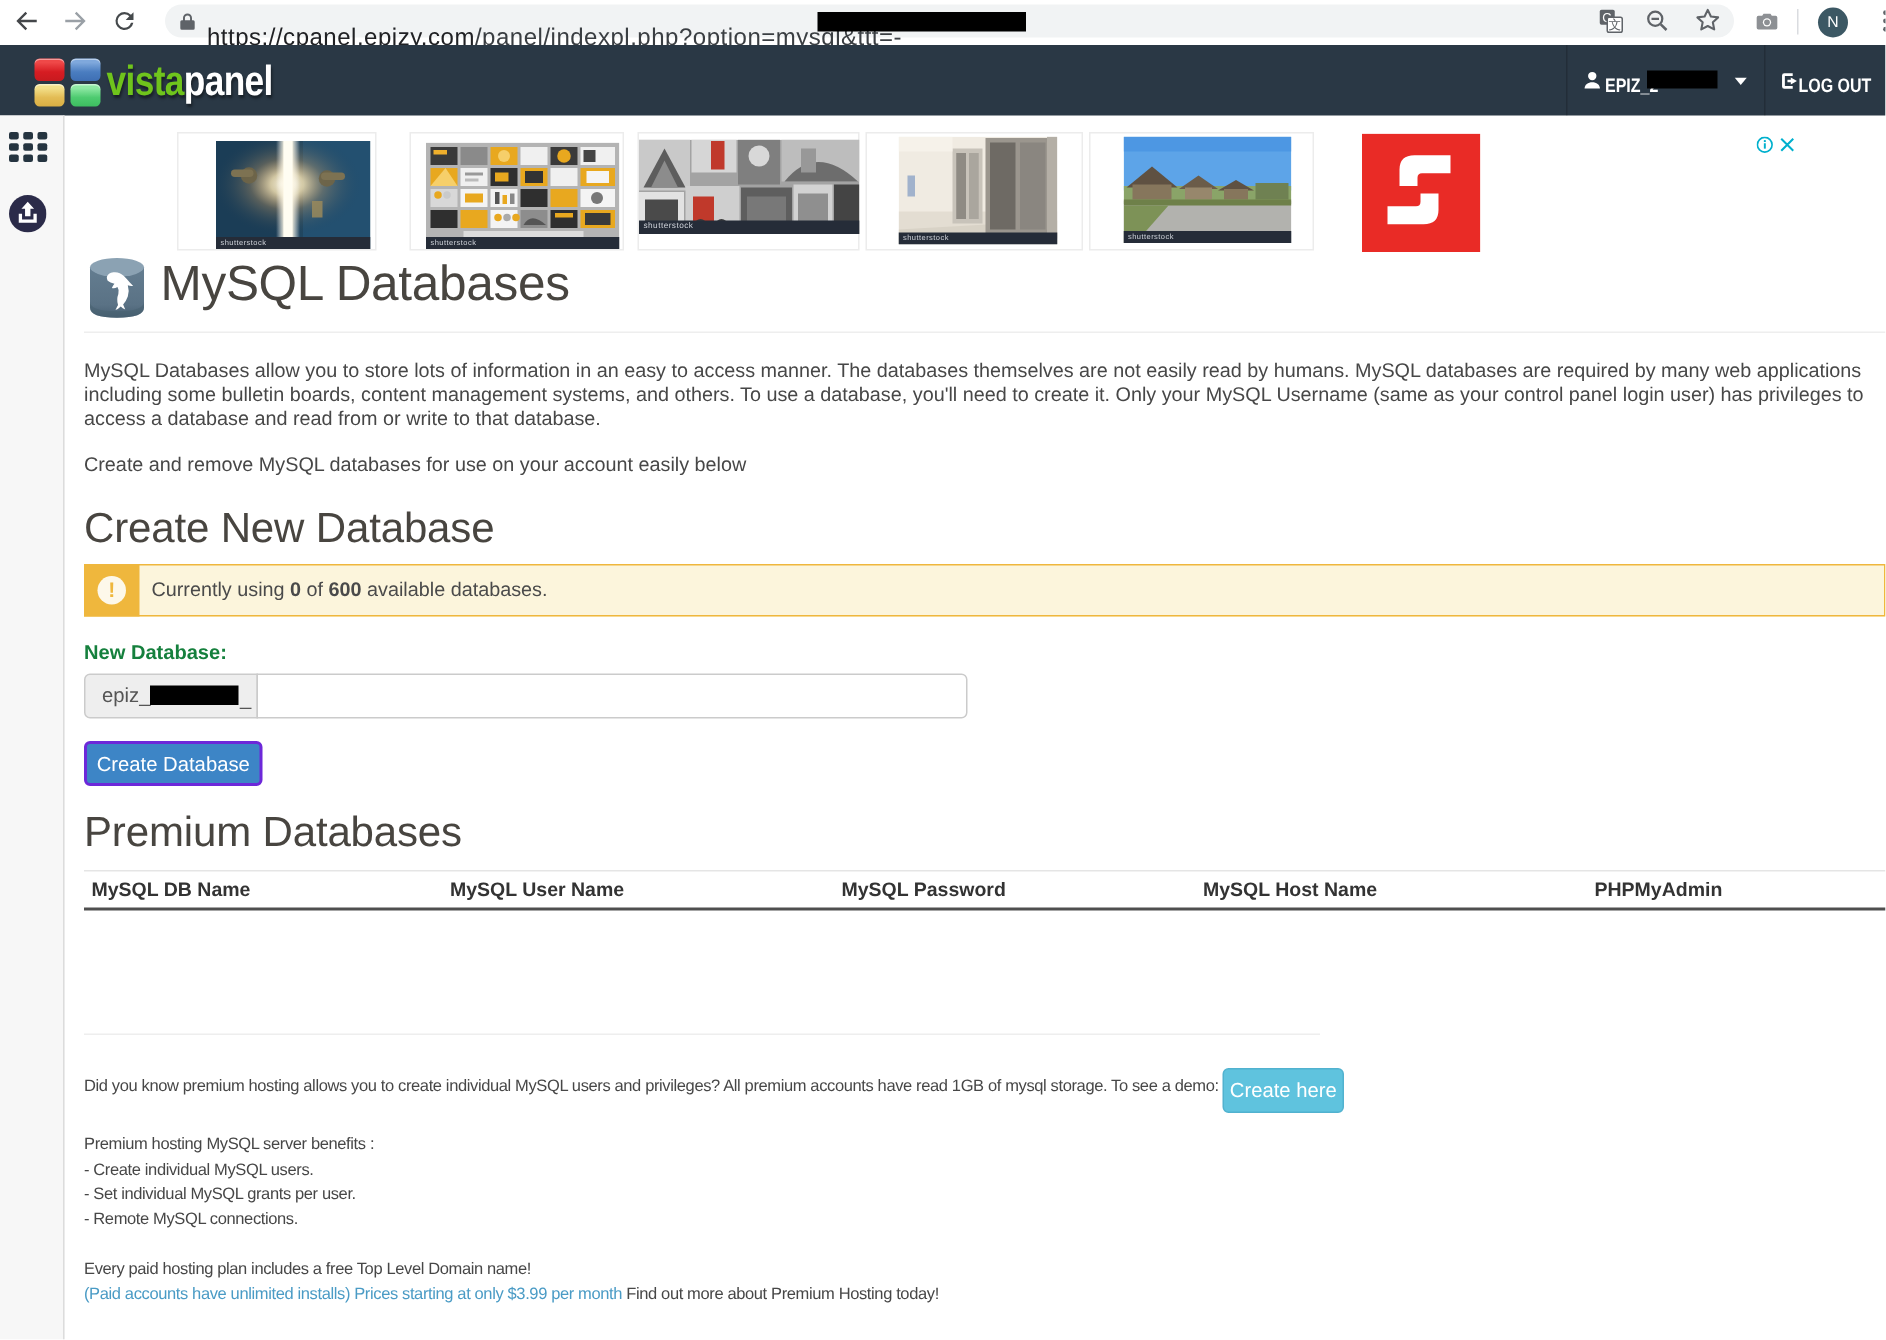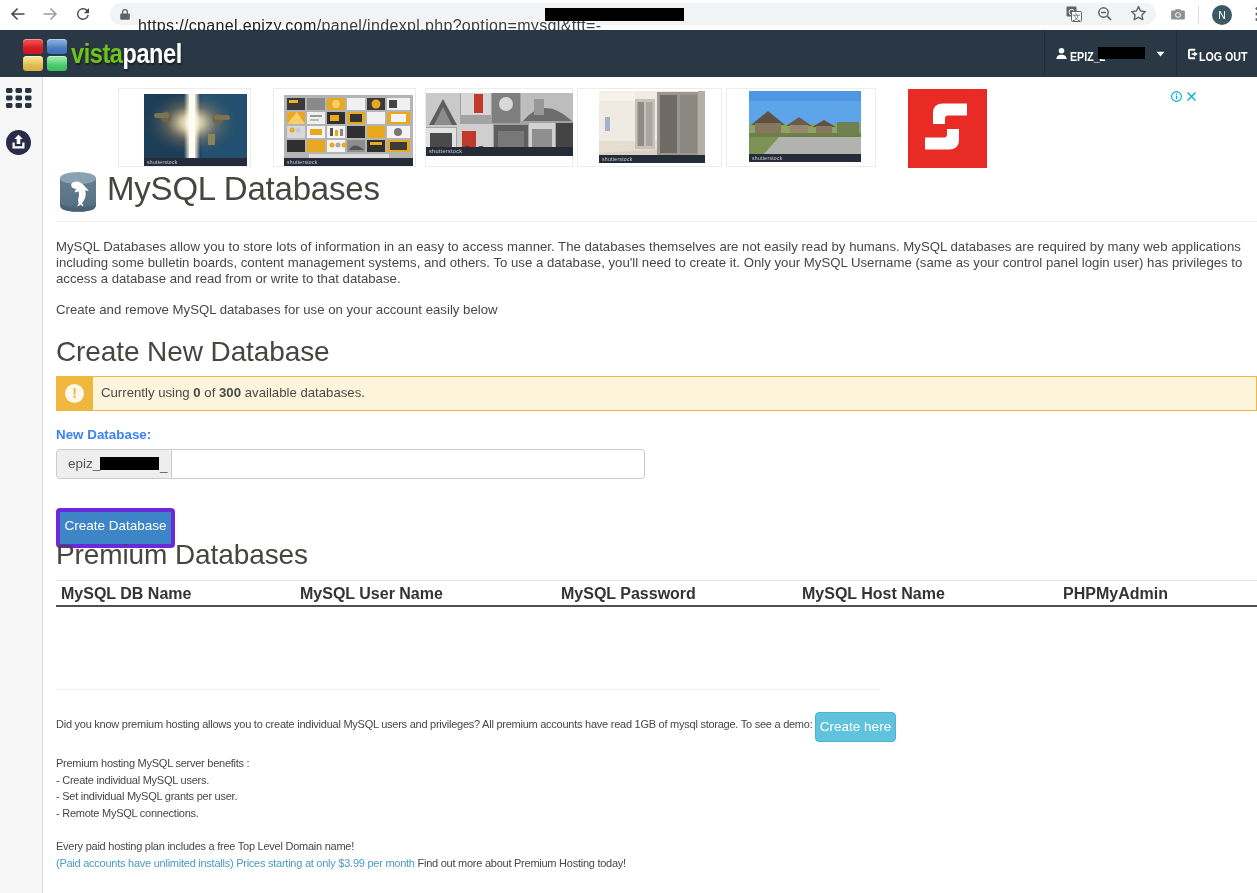--- a/index.html
+++ b/index.html
@@ -31,29 +31,29 @@
 
 .h1t { position:absolute; color:#484540; font-size:33px; letter-spacing:-0.2px; white-space:nowrap;text-align:center; }
 .h2t { position:absolute; color:#484540; font-size:28px; letter-spacing:-0.1px; white-space:nowrap; }
 .body13 { position:absolute; color:#474747; font-size:13.2px; line-height:16px; white-space:nowrap; }
 .body12 { position:absolute; color:#474747; font-size:11px; letter-spacing:-0.25px; line-height:16.5px; white-space:nowrap; }
 .hline { position:absolute; height:1px; background:#eeeeee; }
 
 #alert { position:absolute; left:56px; top:376px; width:1201px; height:35px; background:#fcf5dc; border:1px solid #efb73d; }
 #alerticon { position:absolute; left:56px; top:376px; width:37px; height:35px; background:#efb73d; }
 
-#nblabel { position:absolute; left:56px; top:427px; font-size:13.4px; font-weight:bold; color:#3b82f6; }
+#nblabel { position:absolute; left:56px; top:427px; font-size:13.4px; font-weight:bold; color:#15803d; }
 #prefix { position:absolute; left:56px; top:449px; width:116px; height:30px; background:#eeeeee; border:1px solid #cbcbcb; border-radius:4px 0 0 4px; color:#555; font-size:13.5px; line-height:28px; padding-left:11px; }
 #dbinput { position:absolute; left:171px; top:449px; width:474px; height:30px; background:#fff; border:1px solid #cbcbcb; border-radius:0 4px 4px 0; }
 #redact3 { position:absolute; left:100px; top:457px; width:59px; height:13px; background:#000; }
 .btn { position:absolute; color:#fff; font-size:13.5px; text-align:center; border-radius:4px; }
-#createbtn { left:56px; top:494px; width:119px; height:40px; background:#3d85c6; border:4px solid #6d28d9; line-height:28px;margin-top:14px; }
+#createbtn { left:56px; top:494px; width:119px; height:30px; background:#3d85c6; border:2px solid #6d28d9; line-height:28px; }
 #clickbtn { left:815px; top:712px; width:81px; height:30px; background:#5fc3de; border:1px solid #51b2cf; line-height:28px; }
 
-.th { position:absolute; top:585px; font-size:16px; font-weight:bold; color:#333; white-space:nowrap; }
+.th { position:absolute; top:585px; font-size:13px; font-weight:bold; color:#333; white-space:nowrap; }
 #thline { position:absolute; left:56px; top:605px; width:1201px; height:2px; background:#4f4f4f; }
 .blue { color:#4a9bc5; }
 svg { display:block; }
 </style>
 </head>
 <body>
 <div id="page">
 
   <div id="chrome">
     <svg class="abs" style="left:9px;top:5px" width="18" height="18" viewBox="0 0 18 18">
@@ -344,21 +344,21 @@
   <div class="hline" style="left:56px;top:221px;width:1201px;"></div>
 
   <div class="body13" style="left:56px;top:239px;">MySQL Databases allow you to store lots of information in an easy to access manner. The databases themselves are not easily read by humans. MySQL databases are required by many web applications<br>including some bulletin boards, content management systems, and others. To use a database, you'll need to create it. Only your MySQL Username (same as your control panel login user) has privileges to<br>access a database and read from or write to that database.</div>
   <div class="body13" style="left:56px;top:302px;">Create and remove MySQL databases for use on your account easily below</div>
 
   <div class="h2t" style="left:56px;top:336px;">Create New Database</div>
   <div id="alert"></div>
   <div id="alerticon"></div>
   <div class="abs" style="left:65px;top:384px;width:19px;height:19px;border-radius:50%;background:#fdf8ea;"></div>
   <div class="abs" style="left:65px;top:384px;width:19px;height:19px;text-align:center;font-size:14px;font-weight:bold;color:#efb73d;line-height:19px;">!</div>
-  <div class="body13" style="left:101px;top:385px;color:#4a4a4a;">Currently using <b>0</b> of <b>300</b> available databases.</div>
+  <div class="body13" style="left:101px;top:385px;color:#4a4a4a;">Currently using <b>0</b> of <b>600</b> available databases.</div>
 
   <div id="nblabel">New Database:</div>
   <div id="prefix">epiz_</div>
   <div id="redact3"></div>
   <div class="abs" style="left:160px;top:458px;font-size:13.5px;color:#555;">_</div>
   <div id="dbinput"></div>
   <div class="btn" id="createbtn">Create Database</div>
 
   <div class="h2t" style="left:56px;top:539px;">Premium Databases</div>
   <div class="hline" style="left:56px;top:580px;width:1201px;background:#e5e5e5;"></div>

